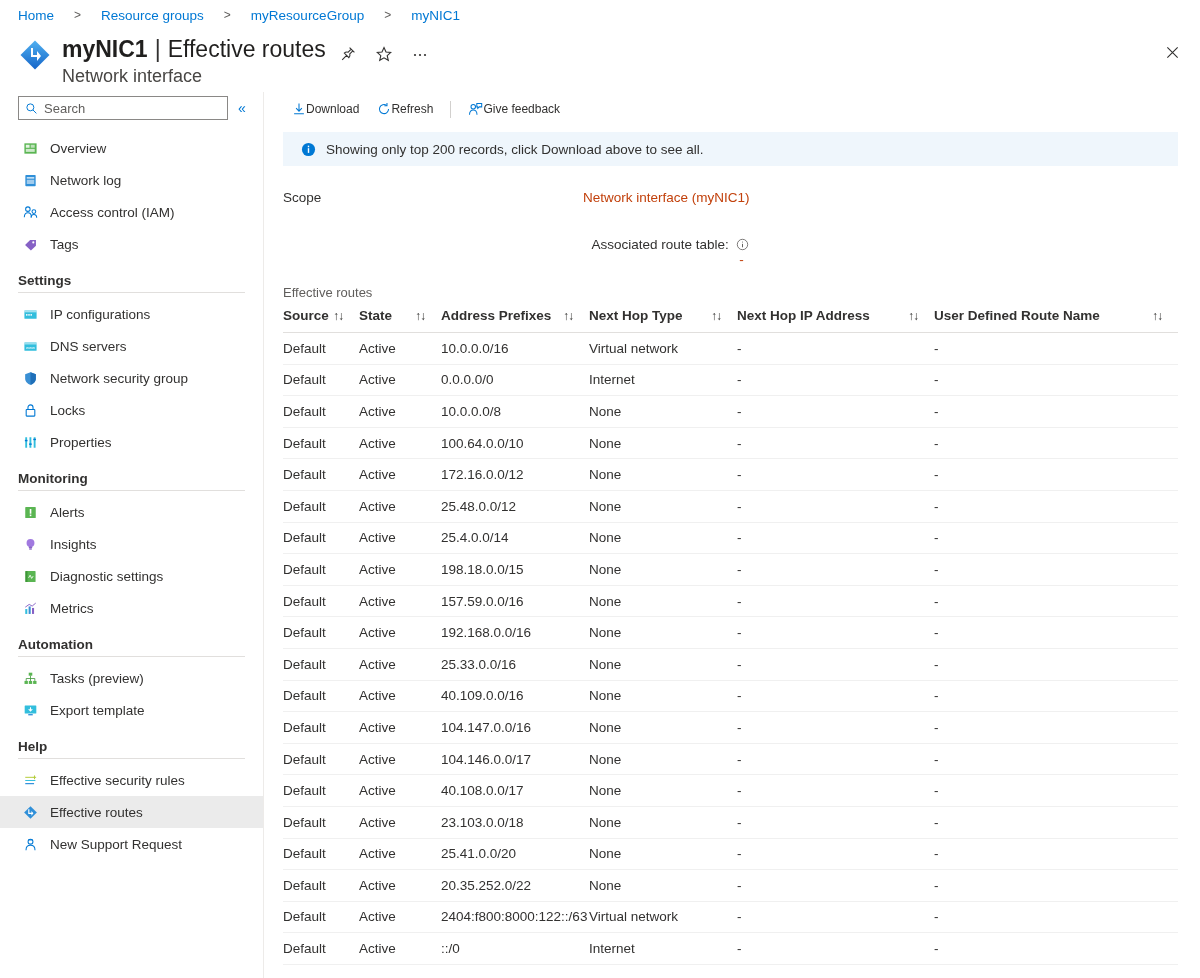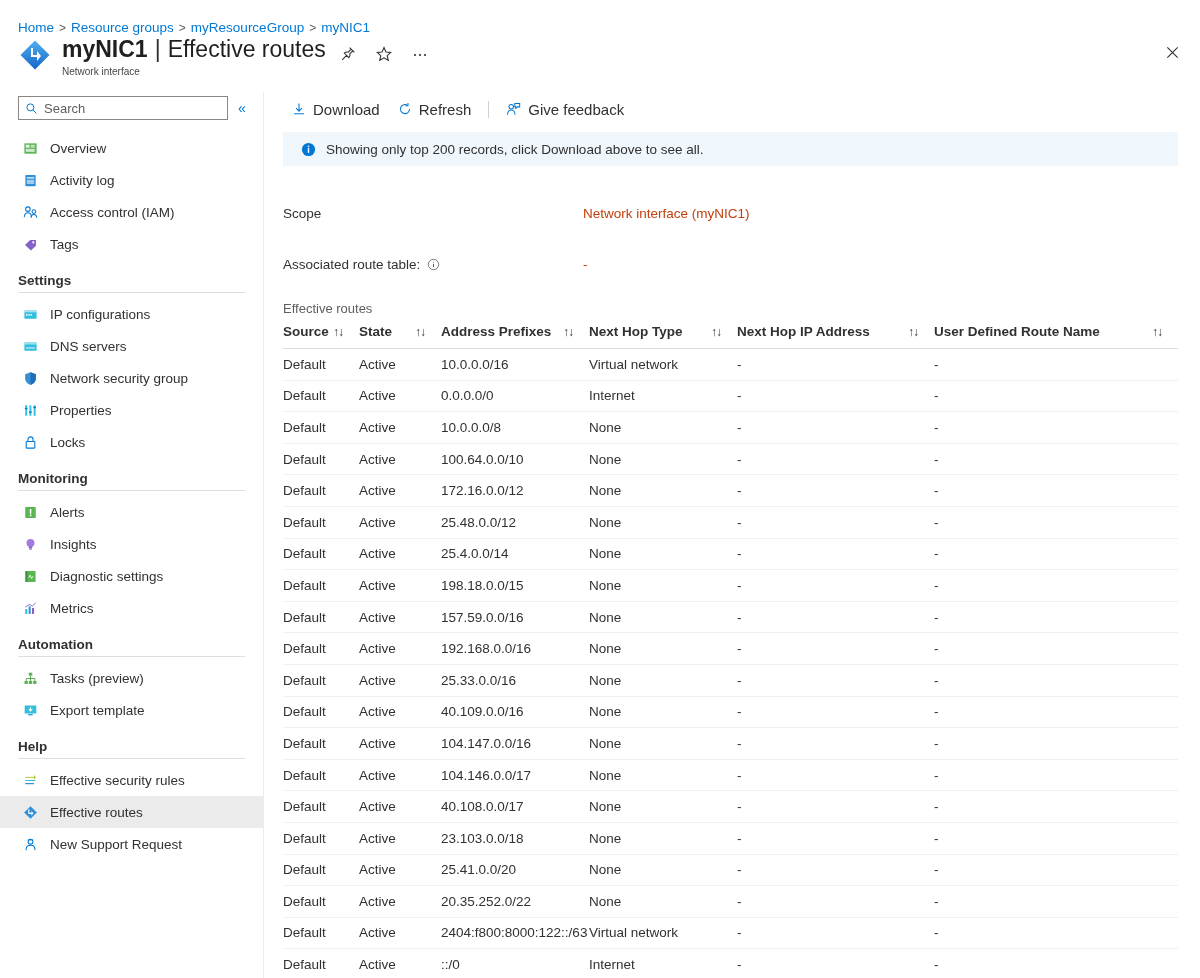--- a/index.html
+++ b/index.html
@@ -7,42 +7,42 @@
     width: 1200px; height: 978px;
     background: #ffffff;
     font-family: "Liberation Sans", sans-serif;
     color: #323130;
     overflow: hidden;
   }
   body { position: relative; }
 
   
   .breadcrumb {
-    position: absolute; left: 18px; top: 20px;
-    display: flex; align-items: flex-end; gap: 5px;
+    position: absolute; left: 18px; top: 8px;
+    display: flex; align-items: flex-start; gap: 20px;
     font-size: 13.5px;
   }
   .bc-link { color: #0078d4; cursor: pointer; white-space: nowrap; }
   .bc-sep { color: #605e5c; font-size: 12px; }
 
   
   .title-row {
     position: absolute; left: 18px; top: 34px;
     display: flex; align-items: flex-start; gap: 10px;
   }
   .res-icon { width: 34px; height: 34px; margin-top: 4px; flex: 0 0 auto; }
   .title-texts { display: flex; flex-direction: column; }
   .title-main {
     font-size: 23px; font-weight: 600; color: #201f1e;
     line-height: 30px; white-space: nowrap;
     display: flex; align-items: baseline; gap: 7px;
   }
   .title-sep { font-weight: 300; color: #323130; }
   .title-page { font-weight: 400; }
-  .title-sub { font-size: 10px; color: #484644; margin-top: 2px; }
+  .title-sub { font-size: 18px; color: #484644; margin-top: 2px; }
 
   .title-actions {
     position: absolute; left: 338px; top: 44px;
     display: flex; align-items: center; gap: 16px;
   }
   .ta-btn {
     width: 20px; height: 20px; cursor: pointer;
     display: flex; align-items: center; justify-content: center;
     color: #323130;
   }
@@ -103,43 +103,43 @@
   }
 
   
   .content { position: absolute; left: 265px; top: 92px; right: 0; bottom: 0; }
 
   .toolbar {
     display: flex; align-items: center; gap: 0;
     height: 34px; padding-left: 18px;
   }
   .tb-btn {
-    display: flex; align-items: center; gap: 7px;
+    display: flex; align-items: center; 
     height: 28px; padding: 0 9px; cursor: pointer;
-    font-size: 15px; color: #323130;
+    font-size: 12px; color: #323130;
   }
   .tb-ico { color: #0078d4; display: flex; align-items: center; }
   .tb-sep { width: 1px; height: 17px; background: #d2d0ce; margin: 0 8px; }
 
   .info-bar {
     margin: 6px 22px 0 18px;
     background: #eff6fc; height: 34px;
     display: flex; align-items: center; gap: 10px;
     padding-left: 18px;
     font-size: 13.5px; color: #323130;
   }
   .info-ico { display: flex; }
 
   .meta {
-    margin-left: 18px; margin-top: 36px;
+    margin-left: 18px; margin-top: 20px;
     font-size: 13.5px; color: #323130;
   }
   .meta-row { display: flex; align-items: center; height: 22px; }
   .meta-label { width: 300px; display: flex; align-items: center; gap: 7px; }
-  .meta-row.second { margin-top: 29px; }
+  .meta-row.second { margin-top: 29px; flex-direction: column; }
   .meta-value { color: #c2410c; }
 
   .grid-caption {
     margin-left: 18px; margin-top: 26px;
     font-size: 13px; color: #605e5c;
   }
 
   
   .grid { margin-left: 18px; margin-right: 22px; margin-top: 8px; }
   table { border-collapse: collapse; width: 100%; table-layout: fixed; }
@@ -261,21 +261,21 @@
     </div>
 
     <div class="nav-item">
       <span class="nav-ico">
         <svg viewBox="0 0 16 16" width="15" height="15">
           <rect x="2.5" y="2" width="11" height="12" rx="0.8" fill="#2f8fd8"></rect>
           <rect x="4" y="4.5" width="8" height="1.4" fill="#fff" opacity=".9"></rect>
           <rect x="4" y="7.2" width="8" height="4.5" fill="#fff" opacity=".55"></rect>
         </svg>
       </span>
-      <span class="nav-label">Activity log</span>
+      <span class="nav-label">Network log</span>
     </div>
 
     <div class="nav-item">
       <span class="nav-ico">
         <svg viewBox="0 0 16 16" width="15" height="15" fill="none" stroke="#0078d4" stroke-width="1.1">
           <circle cx="5.2" cy="4.4" r="2.4"></circle>
             <path d="M1.4 13 C1.4 9.6 3 8.2 5.2 8.2 C7.4 8.2 9 9.6 9 13"></path>
           <circle cx="11.6" cy="7" r="2"></circle>
             <path d="M8.6 13.6 C8.6 11.2 10 10.2 11.6 10.2 C13.2 10.2 14.6 11.2 14.6 13.6"></path>
         </svg>
@@ -321,44 +321,44 @@
     </div>
 
     <div class="nav-item">
       <span class="nav-ico">
         <svg viewBox="0 0 16 16" width="15" height="15">
           <path d="M8 1.3 L13.7 3.5 V8 C13.7 11.4 11 13.8 8 14.7 C5 13.8 2.3 11.4 2.3 8 V3.5 Z" fill="#3a8fd4"></path>
           <path d="M8 1.3 L13.7 3.5 V8 C13.7 11.4 11 13.8 8 14.7 Z" fill="#1f6fb8"></path>
         </svg>
       </span>
       <span class="nav-label">Network security group</span>
+    </div>
+
+    <div class="nav-item">
+      <span class="nav-ico">
+        <svg viewBox="0 0 16 16" width="15" height="15" fill="none" stroke="#0078d4" stroke-width="1.15">
+          <rect x="3.4" y="7" width="9.2" height="7" rx="0.6"></rect>
+          <path d="M5.3 7 V4.8 C5.3 3.2 6.5 2 8 2 C9.5 2 10.7 3.2 10.7 4.8 V7"></path>
+        </svg>
+      </span>
+      <span class="nav-label">Locks</span>
     </div>
 
     <div class="nav-item">
       <span class="nav-ico">
         <svg viewBox="0 0 16 16" width="15" height="15" fill="#32bedd">
           <rect x="2.4" y="2.4" width="2" height="11.2"></rect>
           <rect x="6.9" y="2.4" width="2" height="11.2"></rect>
           <rect x="11.4" y="2.4" width="2" height="11.2"></rect>
           <rect x="2" y="5.2" width="2.8" height="1.5" fill="#0078d4"></rect>
           <rect x="6.5" y="9" width="2.8" height="1.5" fill="#0078d4"></rect>
           <rect x="11" y="4" width="2.8" height="1.5" fill="#0078d4"></rect>
         </svg>
       </span>
       <span class="nav-label">Properties</span>
-    </div>
-
-    <div class="nav-item">
-      <span class="nav-ico">
-        <svg viewBox="0 0 16 16" width="15" height="15" fill="none" stroke="#0078d4" stroke-width="1.15">
-          <rect x="3.4" y="7" width="9.2" height="7" rx="0.6"></rect>
-          <path d="M5.3 7 V4.8 C5.3 3.2 6.5 2 8 2 C9.5 2 10.7 3.2 10.7 4.8 V7"></path>
-        </svg>
-      </span>
-      <span class="nav-label">Locks</span>
     </div>
 
     <div class="nav-group-title">Monitoring</div>
     <div class="nav-divider"></div>
 
     <div class="nav-item">
       <span class="nav-ico">
         <svg viewBox="0 0 16 16" width="15" height="15">
           <rect x="2.4" y="2.2" width="11.2" height="11.6" rx="0.6" fill="#5ab552"></rect>
           <rect x="7.2" y="4.3" width="1.7" height="5" fill="#fff"></rect>

